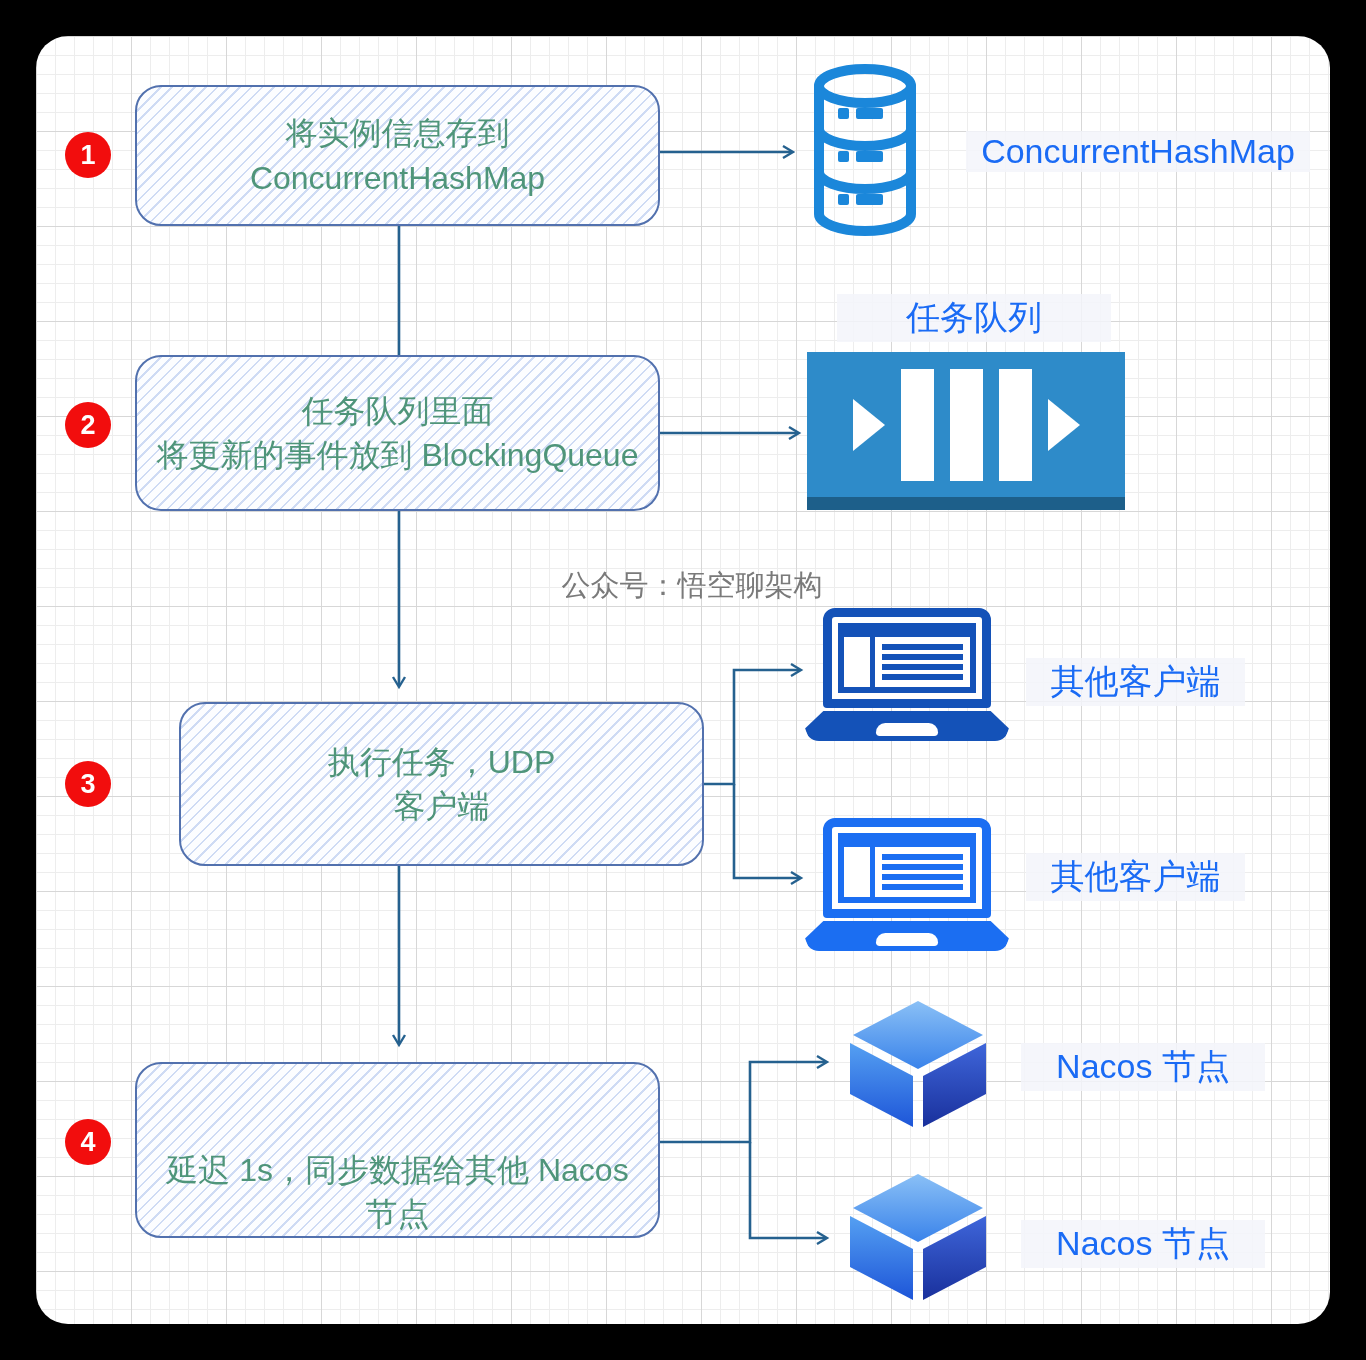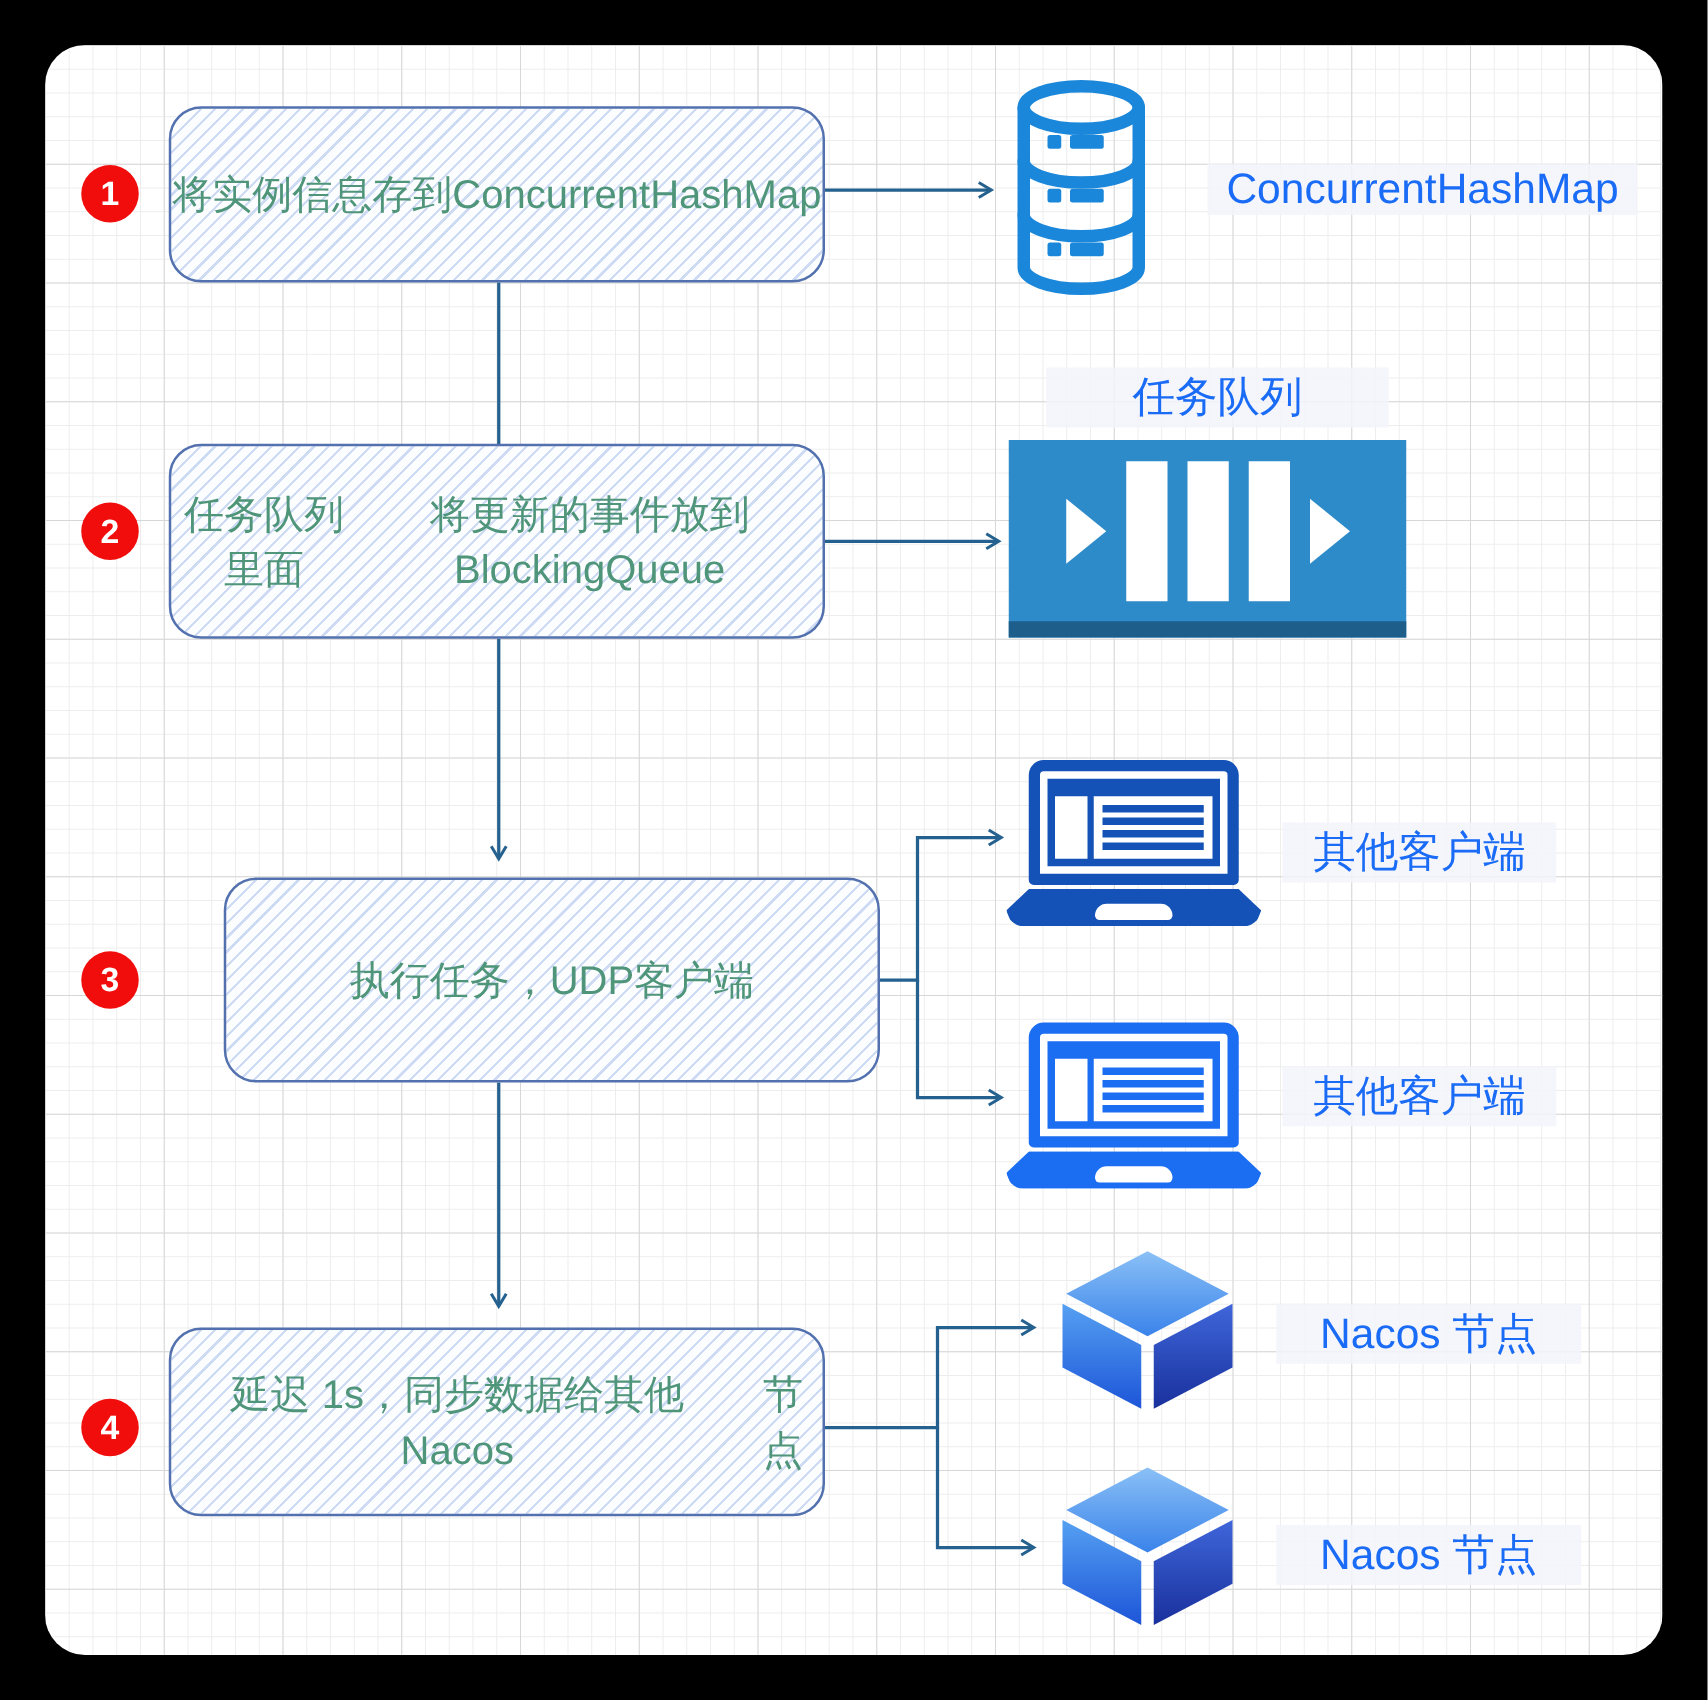--- a/index.html
+++ b/index.html
@@ -28,21 +28,21 @@
   .connectors{position:absolute;left:0;top:0;width:1294px;height:1288px;pointer-events:none;}
   
   .sbox{
     position:absolute;left:99px;width:525px;
     box-sizing:border-box;
     border:2.5px solid #5271ae;
     border-radius:26px;
     background:
       repeating-linear-gradient(135deg,rgba(161,185,233,.5) 0 1.8px,rgba(255,255,255,0) 1.8px 8px),
       #fcfdff;
-    display:flex;justify-content:center;align-items:center;
+    display:flex;flex-direction:column;justify-content:center;align-items:center;
     text-align:center;
     color:#4f957a;font-size:32px;line-height:1.38;font-weight:500;
   }
   .sbox-line{display:block;}
   
   .badge{
     position:absolute;left:29px;width:46px;height:46px;border-radius:50%;
     background:#f20d0d;color:#fff;
     display:flex;align-items:center;justify-content:center;
     font-size:27px;font-weight:bold;
@@ -133,21 +133,21 @@
     <span class="sbox-line">ConcurrentHashMap</span>
   </div>
   <div class="sbox" style="top:319px;height:156px;">
     <span class="sbox-line">任务队列里面</span>
     <span class="sbox-line">将更新的事件放到 BlockingQueue</span>
   </div>
   <div class="sbox" style="top:666px;height:164px;margin-left:44px;">
     <span class="sbox-line">执行任务，UDP</span>
     <span class="sbox-line">客户端</span>
   </div>
-  <div class="sbox" style="top:1026px;height:151px;">
+  <div class="sbox" style="top:1026px;height:176px;justify-content:flex-end;">
     <span class="sbox-line">延迟 1s，同步数据给其他 Nacos</span>
     <span class="sbox-line">节点</span>
   </div>
 
   <div class="badge" style="top:96px;">1</div>
   <div class="badge" style="top:366px;">2</div>
   <div class="badge" style="top:725px;">3</div>
   <div class="badge" style="top:1083px;">4</div>
 
   <svg class="dbicon" width="114" height="176" viewBox="0 0 114 176" xmlns="http://www.w3.org/2000/svg">
@@ -257,15 +257,16 @@
   </svg>
 
   <div class="blabel" style="left:930px;top:95px;width:340px;">ConcurrentHashMap</div>
   <div class="blabel" style="left:801px;top:258px;width:270px;">任务队列</div>
   <div class="blabel" style="left:990px;top:622px;width:215px;">其他客户端</div>
   <div class="blabel" style="left:990px;top:817px;width:215px;">其他客户端</div>
   <div class="blabel" style="left:985px;top:1007px;width:240px;">Nacos 节点</div>
   <div class="blabel" style="left:985px;top:1184px;width:240px;">Nacos 节点</div>
 
   <div class="watermark">
+    <div>公众号：悟空聊架构</div>
   </div>
 
 </div>
 
 </body></html>

